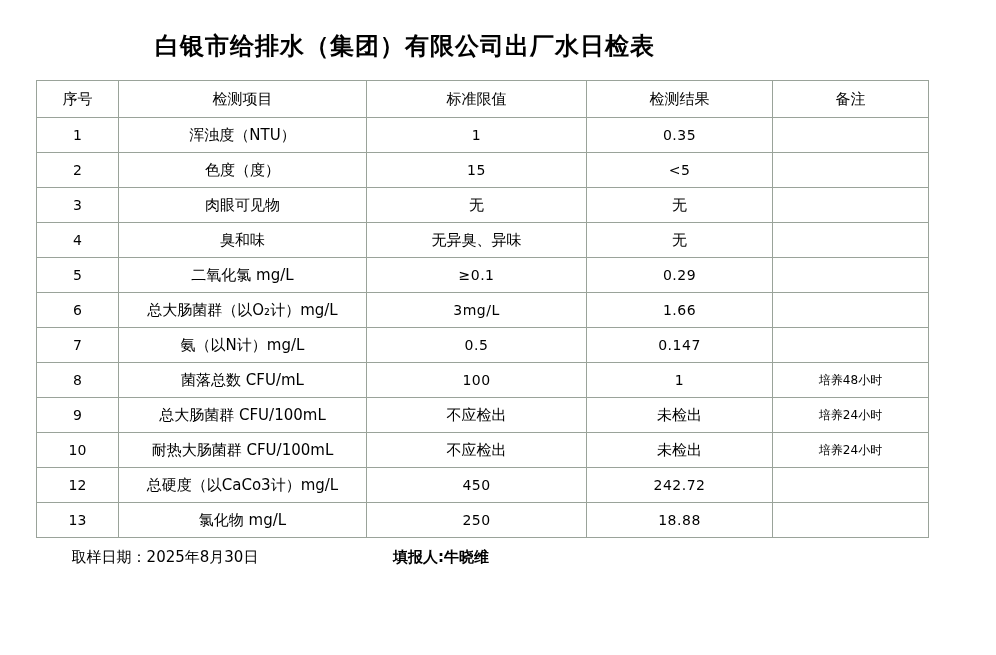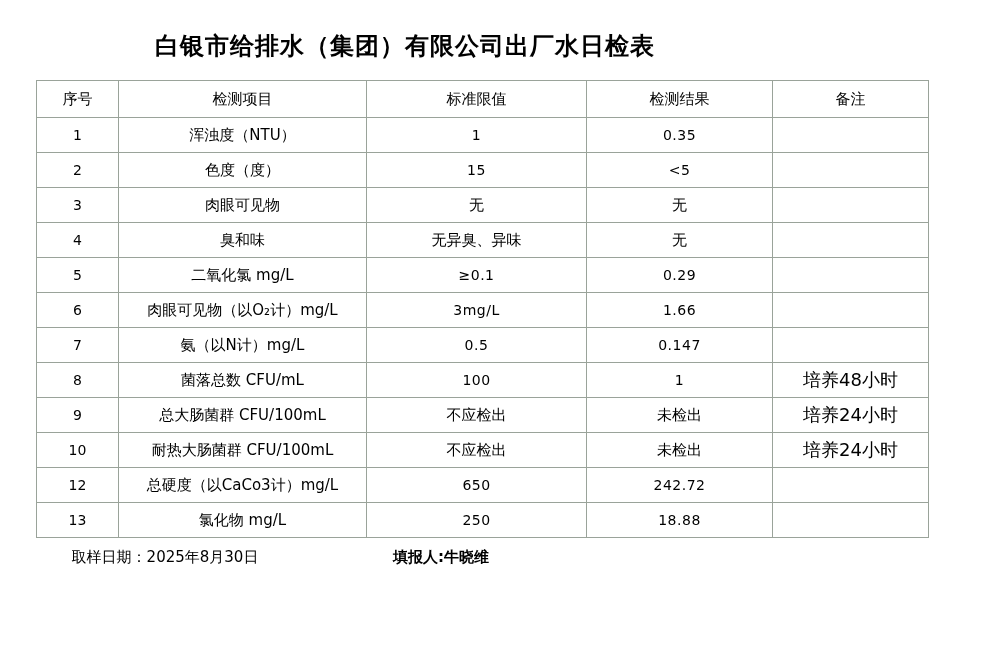--- a/index.html
+++ b/index.html
@@ -65,21 +65,21 @@
   .cell-num {
     font-family: "DejaVu Sans Mono", "Liberation Mono", monospace;
     font-size: 14px;
     letter-spacing: 0.5px;
   }
   .cell-no {
     font-family: "DejaVu Sans Mono", "Liberation Mono", monospace;
     font-size: 14px;
   }
   .cell-note {
-    font-size: 18px;
+    font-size: 12px;
   }
   .footer {
     display: flex;
     width: 892px;
     margin: 0 auto;
     padding-top: 10px;
     box-sizing: border-box;
     font-size: 15px;
     font-family: "DejaVu Sans", "Liberation Sans", sans-serif;
   }
@@ -146,21 +146,21 @@
         </tr>
         <tr>
           <td class="cell-no">5</td>
           <td class="cell-item">二氧化氯 mg/L</td>
           <td class="cell-num">≥0.1</td>
           <td class="cell-num">0.29</td>
           <td class="cell-note"></td>
         </tr>
         <tr>
           <td class="cell-no">6</td>
-          <td class="cell-item">肉眼可见物（以O₂计）mg/L</td>
+          <td class="cell-item">总大肠菌群（以O₂计）mg/L</td>
           <td class="cell-num">3mg/L</td>
           <td class="cell-num">1.66</td>
           <td class="cell-note"></td>
         </tr>
         <tr>
           <td class="cell-no">7</td>
           <td class="cell-item">氨（以N计）mg/L</td>
           <td class="cell-num">0.5</td>
           <td class="cell-num">0.147</td>
           <td class="cell-note"></td>
@@ -182,21 +182,21 @@
         <tr>
           <td class="cell-no">10</td>
           <td class="cell-item">耐热大肠菌群 CFU/100mL</td>
           <td class="cell-item">不应检出</td>
           <td class="cell-item">未检出</td>
           <td class="cell-note">培养24小时</td>
         </tr>
         <tr>
           <td class="cell-no">12</td>
           <td class="cell-item">总硬度（以CaCo3计）mg/L</td>
-          <td class="cell-num">650</td>
+          <td class="cell-num">450</td>
           <td class="cell-num">242.72</td>
           <td class="cell-note"></td>
         </tr>
         <tr>
           <td class="cell-no">13</td>
           <td class="cell-item">氯化物 mg/L</td>
           <td class="cell-num">250</td>
           <td class="cell-num">18.88</td>
           <td class="cell-note"></td>
         </tr>

